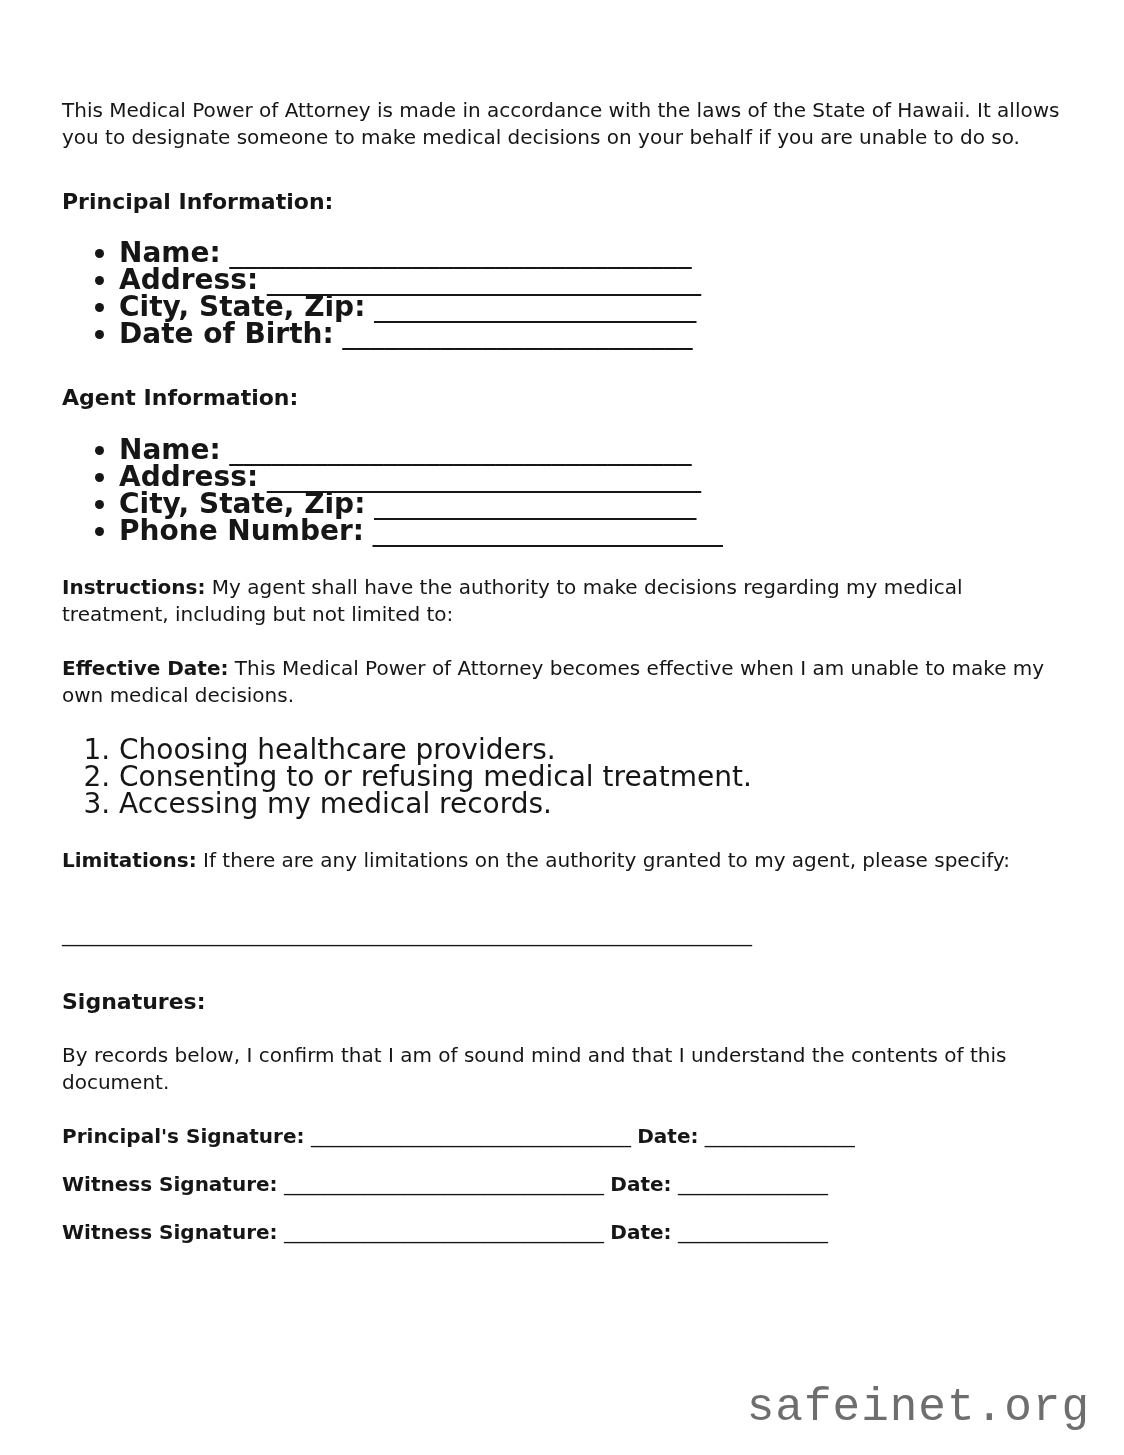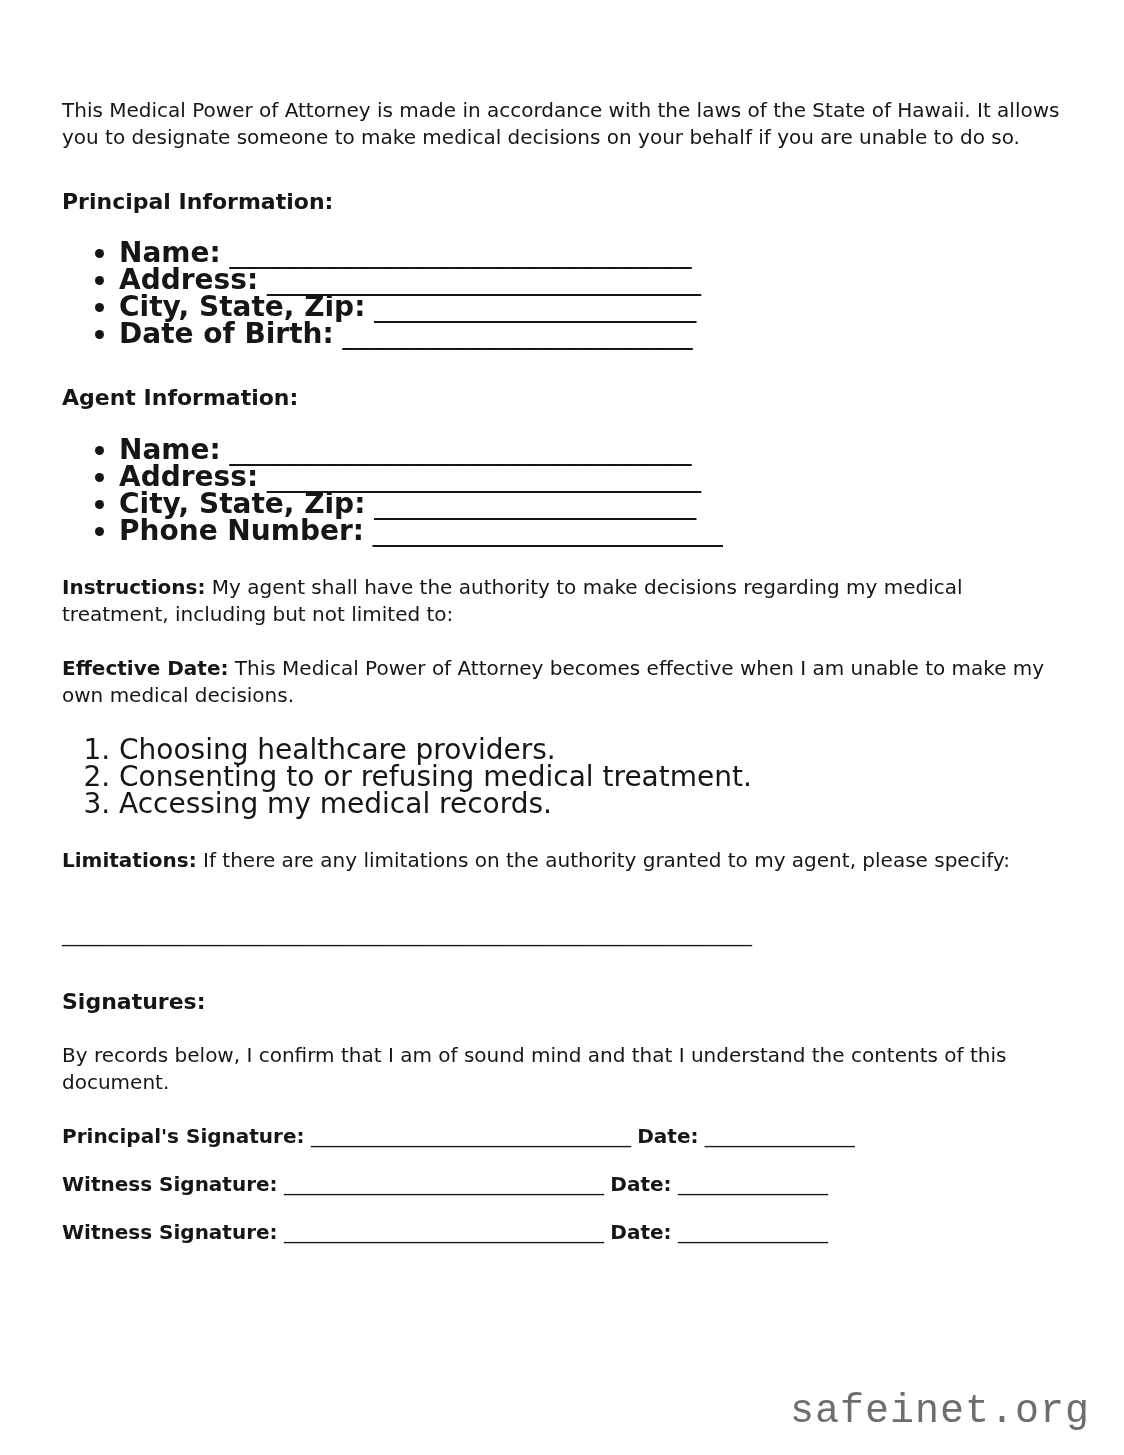--- a/index.html
+++ b/index.html
@@ -48,21 +48,21 @@
     letter-spacing: 0;
     white-space: nowrap;
   }
   p.sig-row { margin: 21px 0; }
   strong { font-weight: bold; }
   .watermark {
     position: absolute;
     right: 34px;
     bottom: 21px;
     font-family: "Liberation Mono", monospace;
-    font-size: 40px;
+    font-size: 46px;
     color: #6e6e6e;
     letter-spacing: 1px;
   }
 </style>
 </head>
 <body>
 
 <main class="page">
 
 

